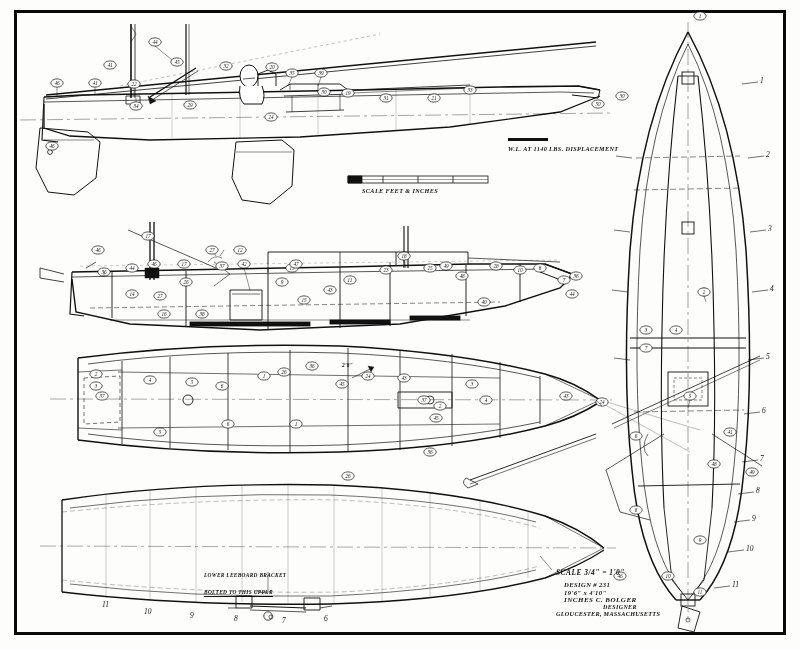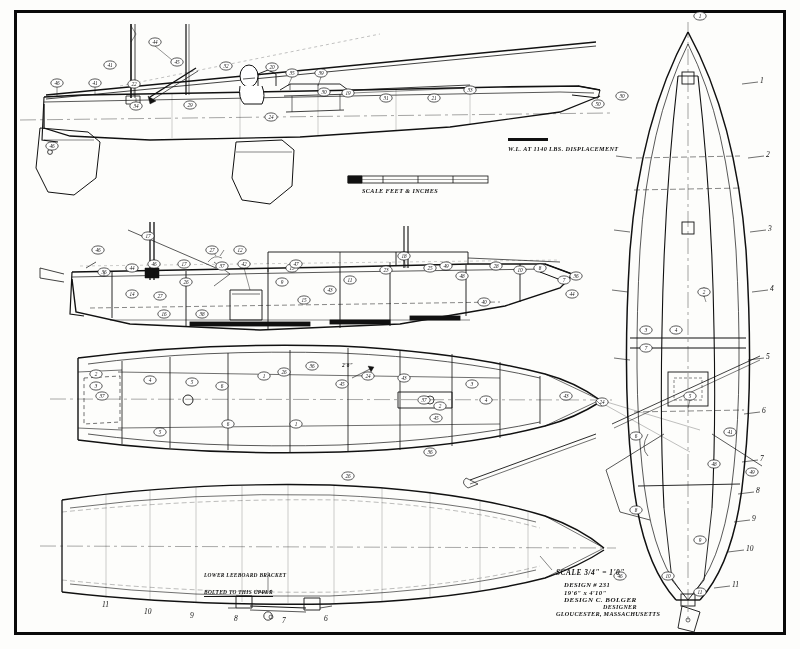--- a/index.html
+++ b/index.html
@@ -719,20 +719,20 @@
   <div class="stn" style="left:752px;top:514px;">9</div>
   <div class="stn" style="left:746px;top:544px;">10</div>
   <div class="stn" style="left:732px;top:580px;">11</div>
 
   <div class="lbl tiny2" style="left:342px;top:362px;">2'8"</div>
 
   <div id="title">
     <div class="t1">SCALE  3/4" = 1'0"</div>
     <div class="t3 ind">DESIGN # 231</div>
     <div class="t2 ind">19'6" x 4'10"</div>
-    <div class="t4 ind">DESIGN C. BOLGER</div>
+    <div class="t4 ind">INCHES C. BOLGER</div>
     <div class="t5">DESIGNER</div>
     <div class="t6">GLOUCESTER, MASSACHUSETTS</div>
   </div>
 
   <div id="callout-text-layer"></div>
 
 </div>
 
 </body></html>

